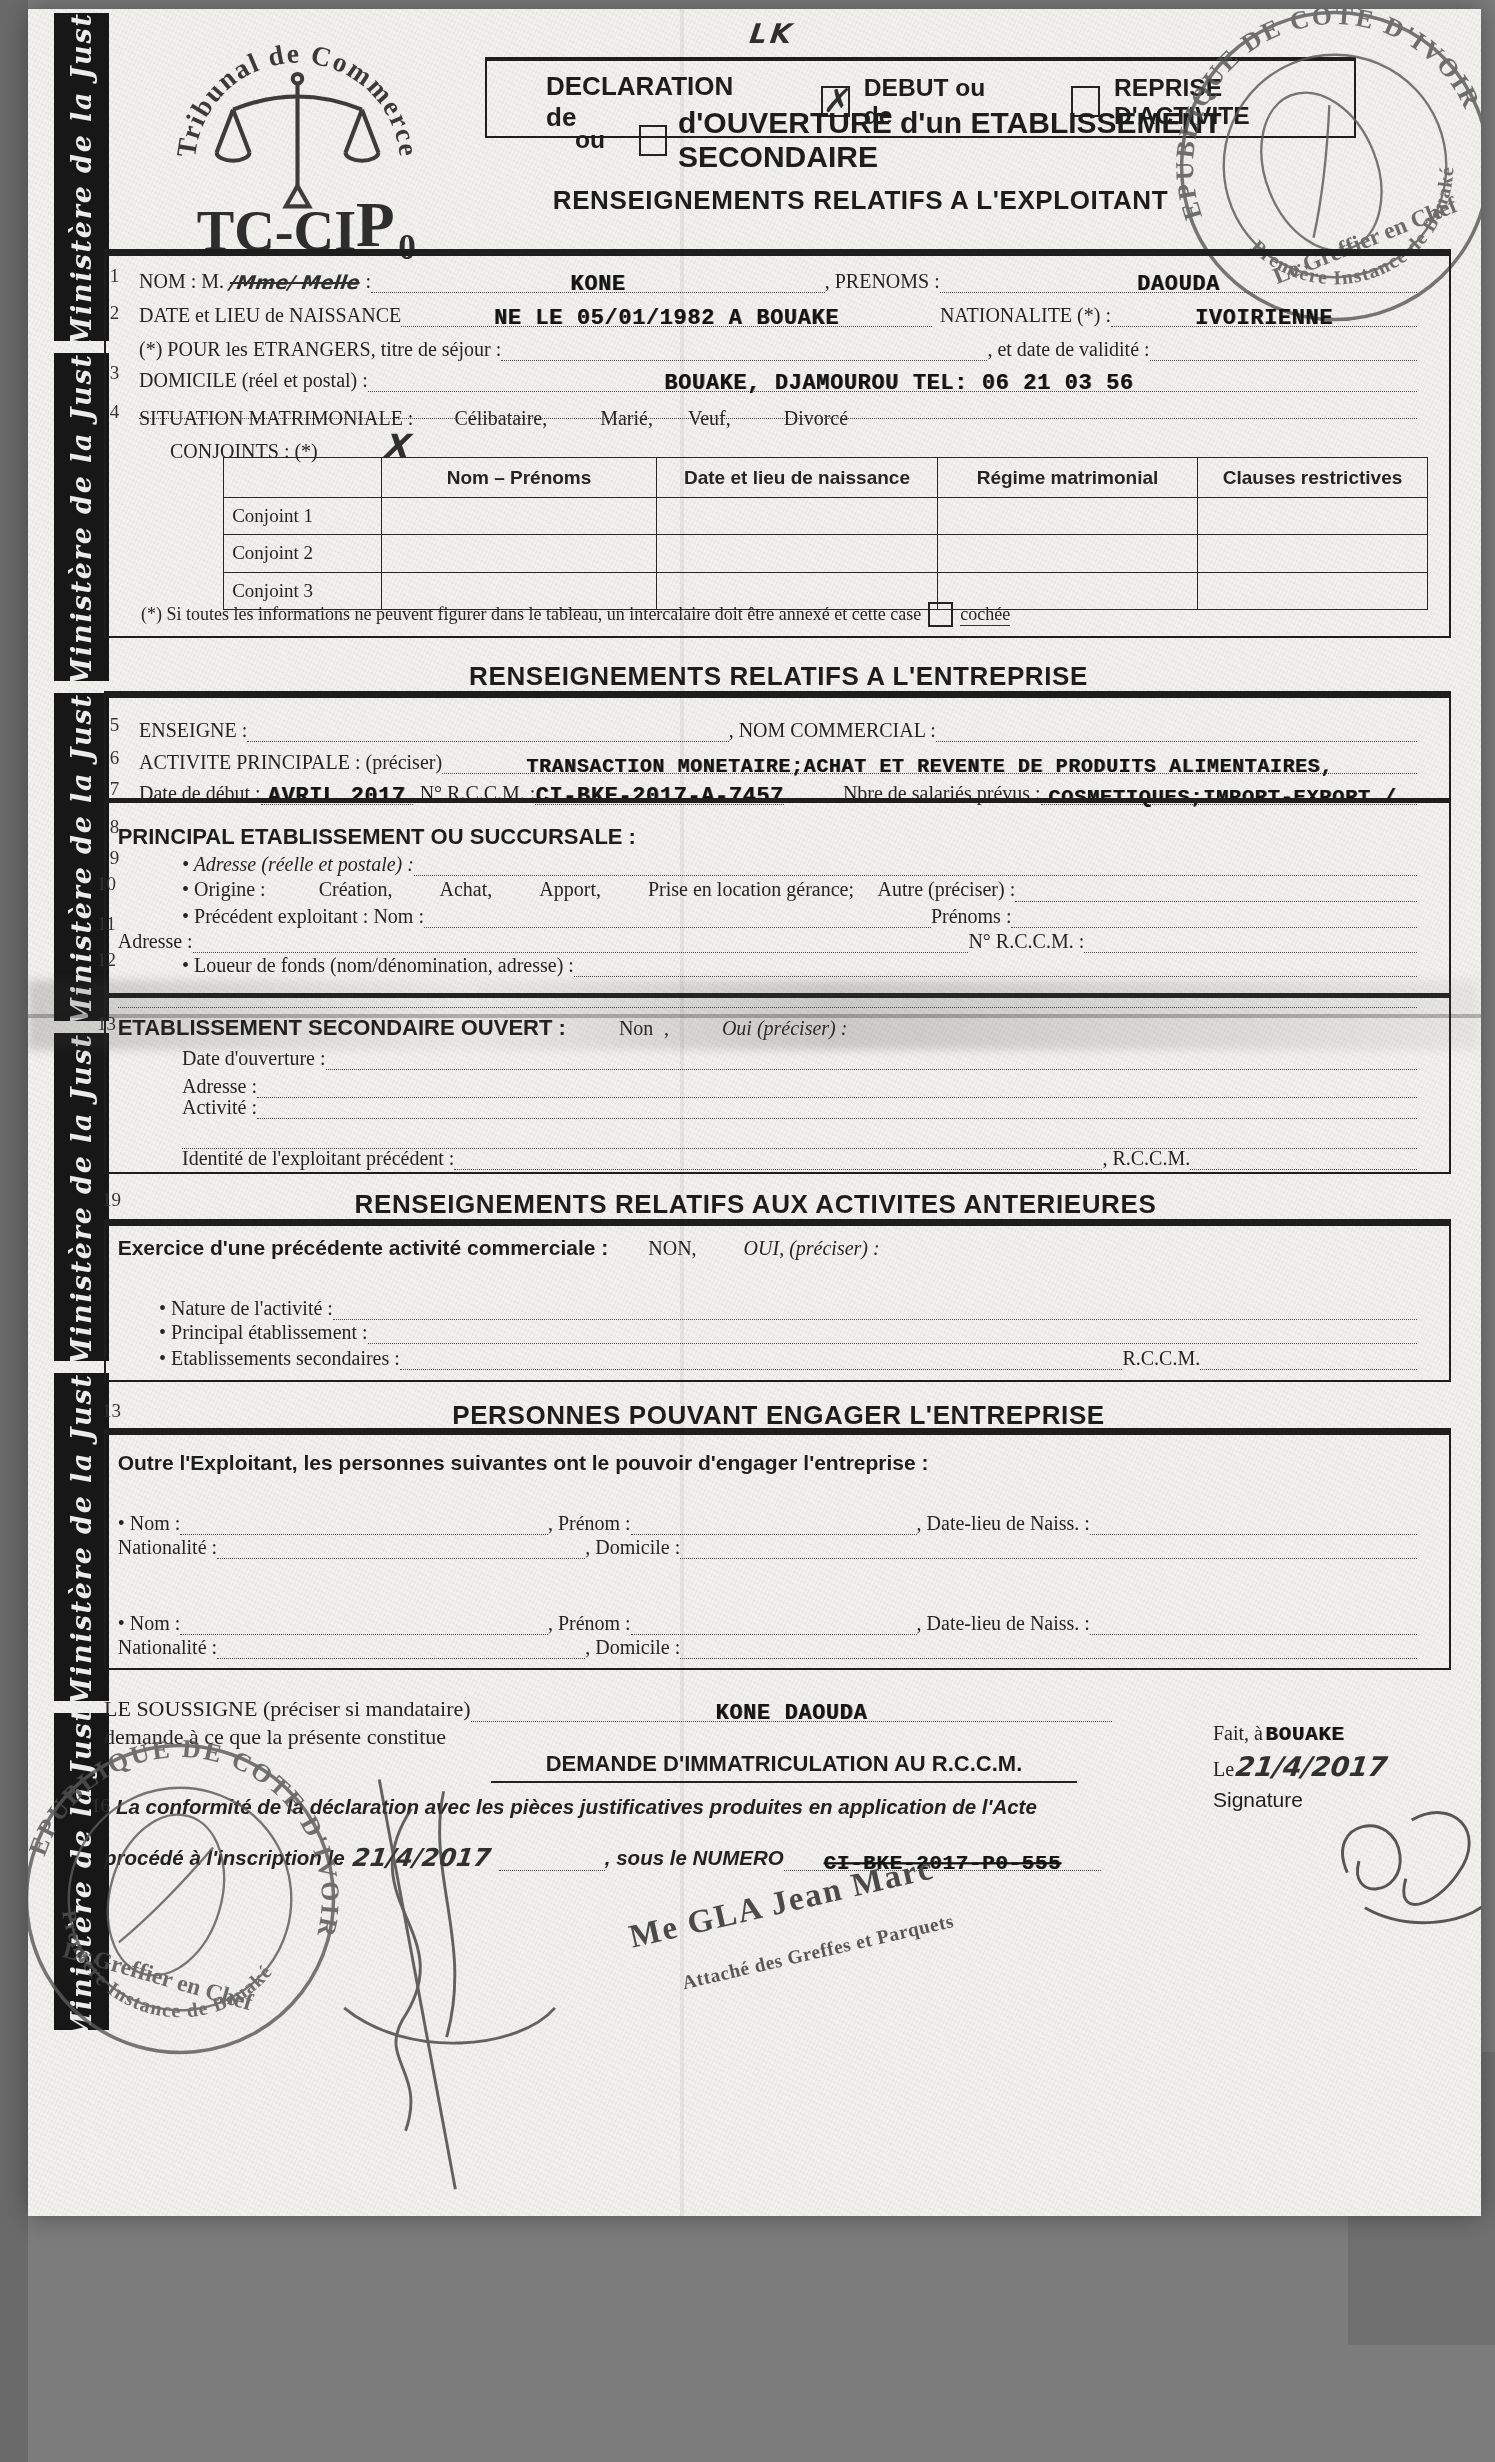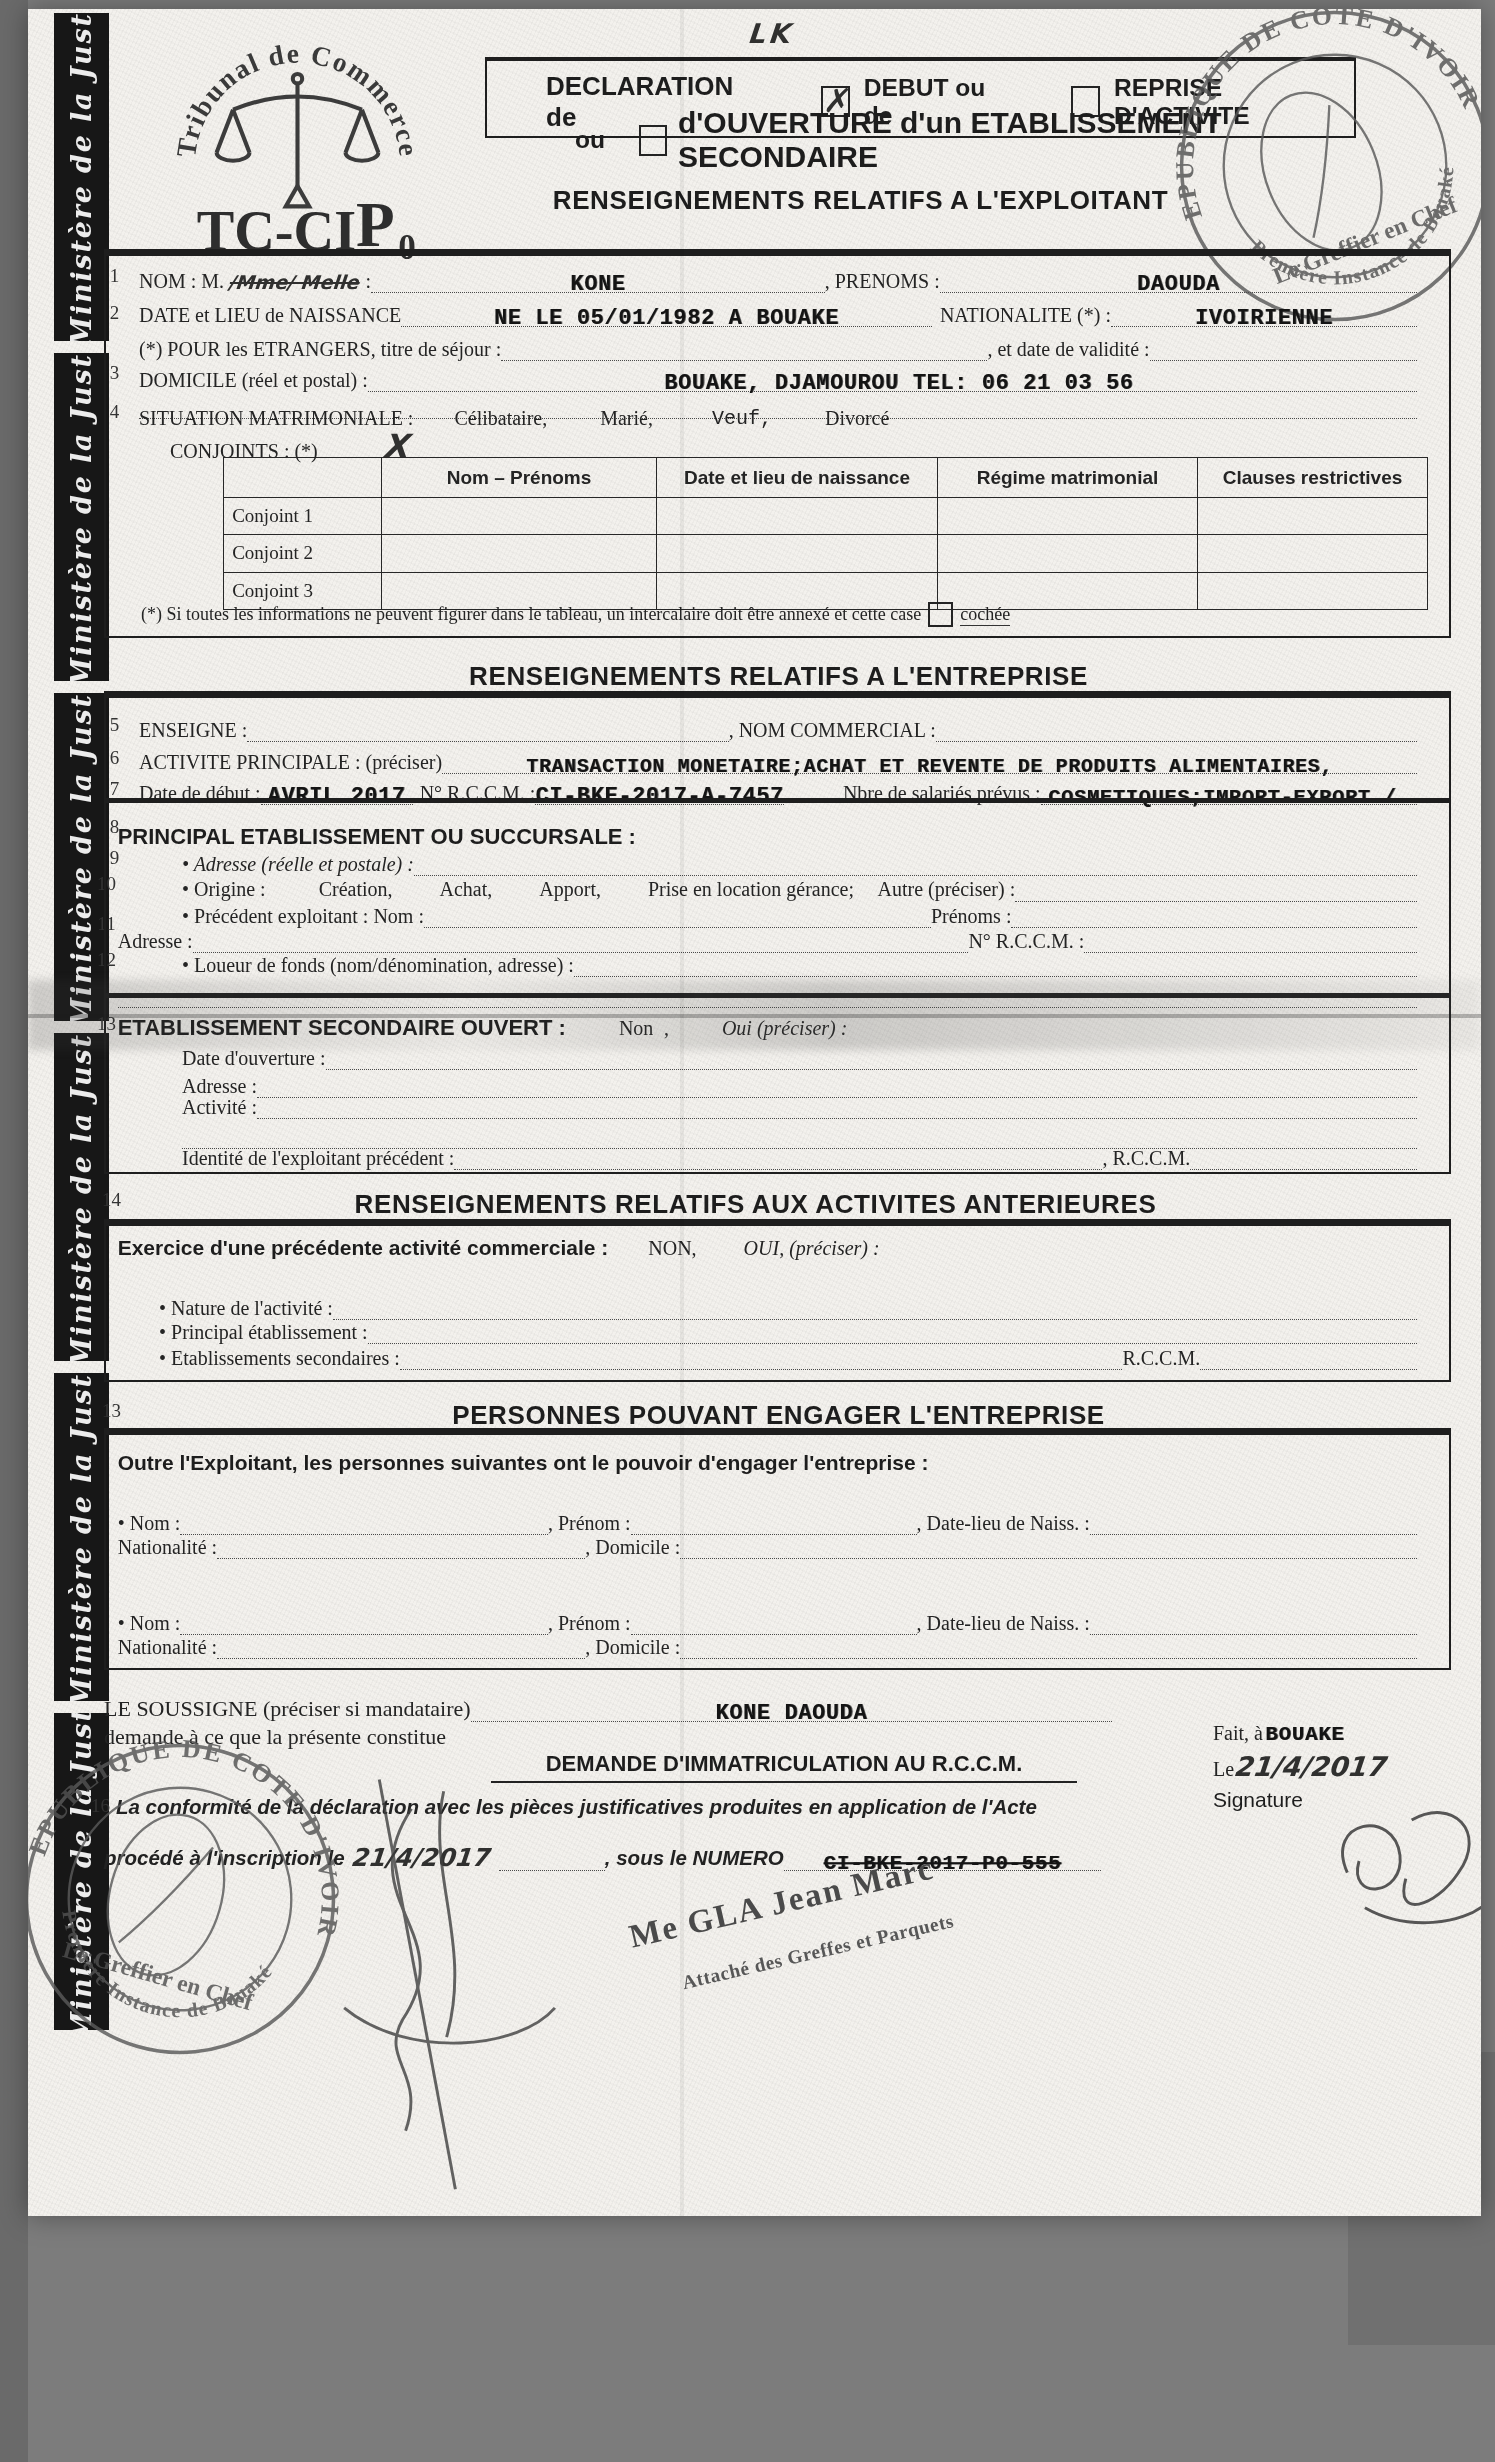--- a/index.html
+++ b/index.html
@@ -77,21 +77,21 @@
     <span class="mnum" style="left:69px;top:392px;">4</span>
     <span class="mnum" style="left:69px;top:705px;">5</span>
     <span class="mnum" style="left:69px;top:738px;">6</span>
     <span class="mnum" style="left:69px;top:769px;">7</span>
     <span class="mnum" style="left:69px;top:807px;">8</span>
     <span class="mnum" style="left:69px;top:838px;">9</span>
     <span class="mnum" style="left:61px;top:864px;">10</span>
     <span class="mnum" style="left:61px;top:904px;">11</span>
     <span class="mnum" style="left:61px;top:940px;">12</span>
     <span class="mnum" style="left:61px;top:1004px;">13</span>
-    <span class="mnum" style="left:66px;top:1180px;">14</span>
+    <span class="mnum" style="left:66px;top:1180px;">19</span>
     <span class="mnum" style="left:66px;top:1391px;">13</span>
     <span class="mnum" style="left:55px;top:1786px;">16</span>
 
     <svg class="stamp" style="left:117px;top:3.5px;opacity:1;" width="305" height="252" viewBox="0 0 520 430">
       <defs>
           <path id="arcLogo" d="M 85 260 A 175 175 0 1 1 435 260"></path>
         </defs>
       <text font-family="Liberation Serif,serif" font-size="47" font-weight="bold" fill="#3a3a3a" letter-spacing="3">
         <textPath href="#arcLogo" startOffset="50%" text-anchor="middle">Tribunal de Commerce</textPath>
       </text>
@@ -190,21 +190,21 @@
           </span>
       </div>
       <div class="row" style="left:33px;top:137px;width:1278px;">
         <span class="dots"></span>
       </div>
 
       <div class="row" style="left:33px;top:151px;width:1278px;align-items:center;">
         <span class="lbl">SITUATION MATRIMONIALE :</span>
         <span class="lbl" style="margin-left:41px;">Célibataire,</span>
         <span class="lbl" style="margin-left:53px;">Marié,</span>
-        <span class="lbl" style="margin-left:59px;font-family:Liberation Mono, monospace;">Veuf,</span>
+        <span class="lbl" style="margin-left:35px;">Veuf,</span>
         <span class="lbl" style="margin-left:53px;">Divorcé</span>
       </div>
       <span class="hand" style="position:absolute;left:280px;top:171px;font-size:32px;">X</span>
       <span class="lbl" style="position:absolute;left:64px;top:184px;">CONJOINTS : (*)</span>
 
       <div style="position:absolute;left:117px;top:201px;width:1205px;">
         <table class="cj">
           <tbody>
               <tr>
             <th style="width:150px;"></th>

